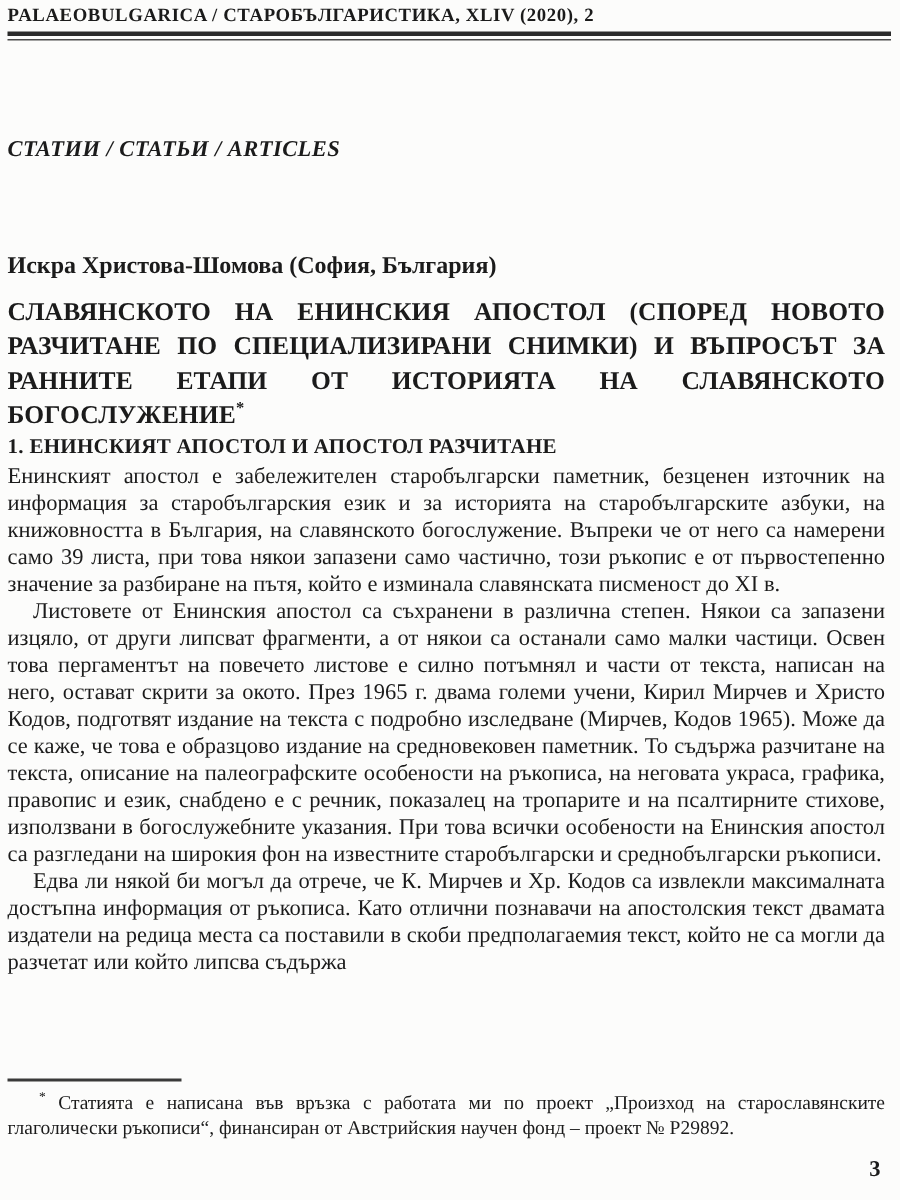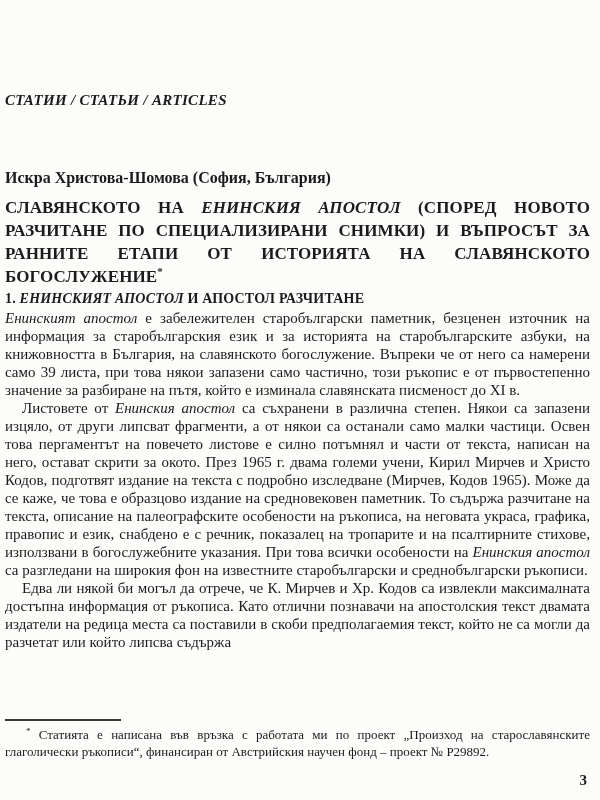--- a/index.html
+++ b/index.html
@@ -9,21 +9,21 @@
   }
   .page {
     position: relative;
     width: 600px;
     height: 800px;
     background: #fcfcfb;
     color: #1b1b1b;
     font-family: "Liberation Serif", "DejaVu Serif", serif;
     overflow: hidden;
   }
-  .it { font-style: italic; }
+  .it { }
 
   
   .running-head {
     position: absolute;
     top: 3px;
     left: 5px;
     right: 6px;
   }
   .rh-text {
     font-size: 12.5px;
@@ -140,20 +140,25 @@
     right: 13px;
     font-size: 15px;
     font-weight: bold;
   }
 </style>
 </head>
 <body>
 
 <div class="page">
 
+  <header class="running-head">
+    <div class="rh-text">PALAEOBULGARICA / СТАРОБЪЛГАРИСТИКА, XLIV (2020), 2</div>
+    <div class="rule-thick"></div>
+    <div class="rule-thin"></div>
+  </header>
 
   <div class="articles">СТАТИИ / СТАТЬИ / ARTICLES</div>
 
   <div class="author">Искра Христова-Шомова (София, България)</div>
 
   <h1 class="title"><span>СЛАВЯНСКОТО НА </span><span class="it">ЕНИНСКИЯ АПОСТОЛ</span><span> (СПОРЕД НОВОТО РАЗЧИТАНЕ ПО СПЕЦИАЛИЗИРАНИ СНИМКИ) И ВЪПРОСЪТ ЗА РАННИТЕ ЕТАПИ ОТ ИСТОРИЯТА НА СЛАВЯНСКОТО БОГОСЛУЖЕНИЕ</span><sup class="fn-mark">*</sup></h1>
 
   <h2 class="heading"><span>1. </span><span class="it">ЕНИНСКИЯТ АПОСТОЛ</span><span> И АПОСТОЛ РАЗЧИТАНЕ</span></h2>
 
   <div class="body-text">

